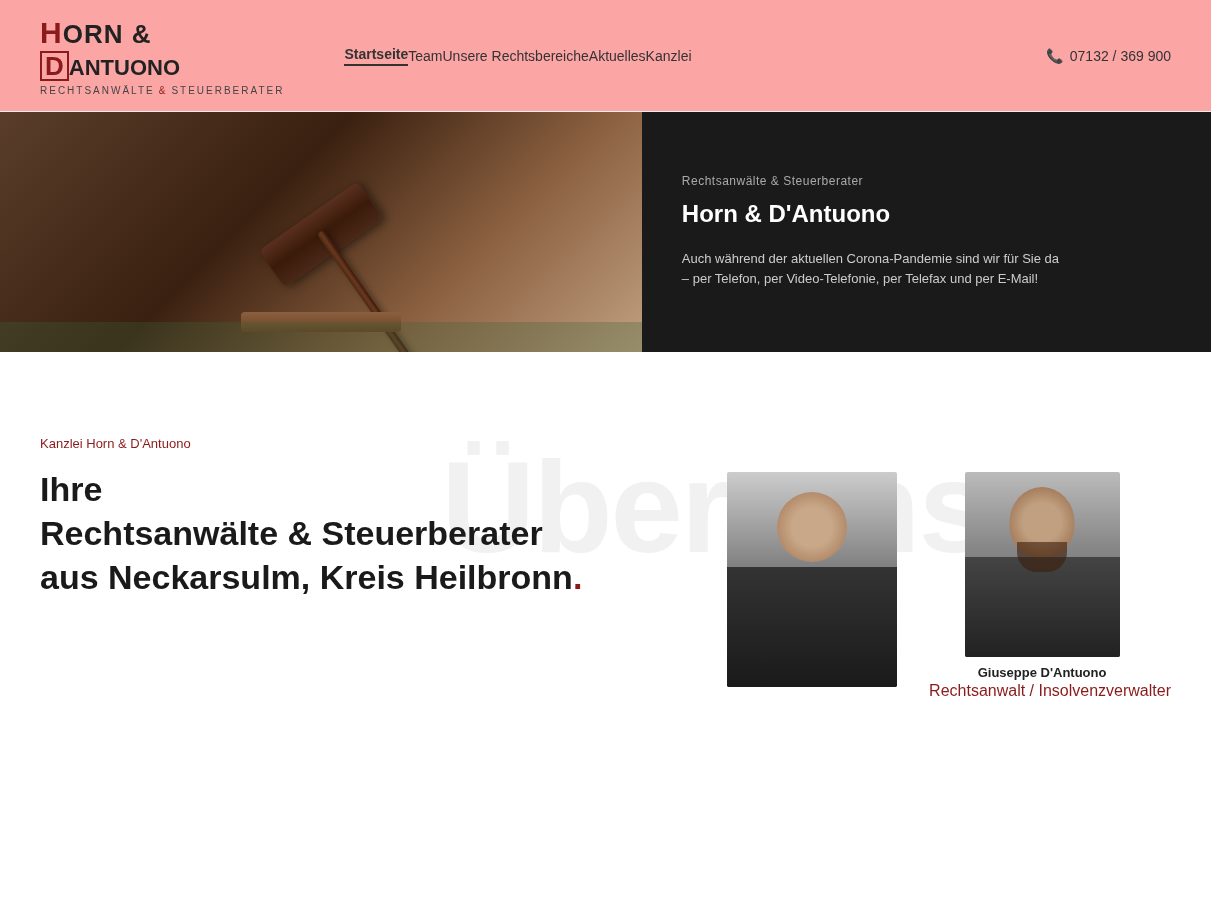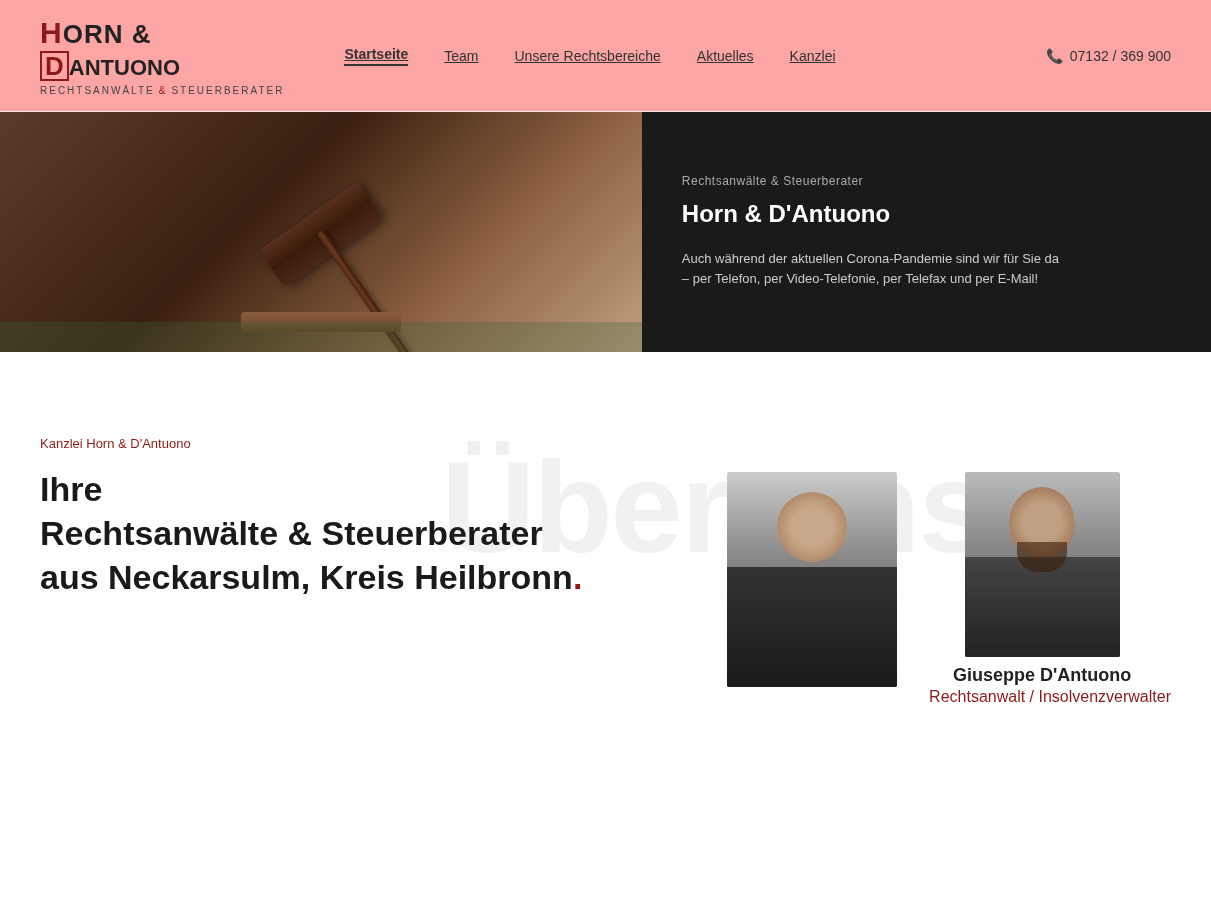--- a/index.html
+++ b/index.html
@@ -56,23 +56,21 @@
       display: flex;
       align-items: center;
       gap: 4px;
     }
     .logo-tagline .amp-red {
       color: #8B1A1A;
     }
     nav {
       display: flex;
       align-items: center;
-      gap: 36px;
       flex: 1;
-      text-decoration: underline;
     }
     .nav-link {
       font-size: 14px;
       color: #333;
       text-decoration: none;
       cursor: pointer;
     }
     .nav-link.active {
       font-weight: bold;
       border-bottom: 2px solid #333;
@@ -306,21 +304,21 @@
       left: 50%;
       transform: translateX(-50%);
       width: 50px;
       height: 30px;
       background: rgba(60,30,10,0.6);
       border-radius: 0 0 20px 20px;
       z-index: 2;
     }
 
     .team-name {
-      font-size: 18px;
+      font-size: 13px;
       color: #222;
       font-weight: bold;
       margin-top: 8px;
     }
     .team-role {
       font-size: 16px;
       color: #8B1A1A;
       text-align: center;
       line-height: 1.4;
       margin-left: 16px;

